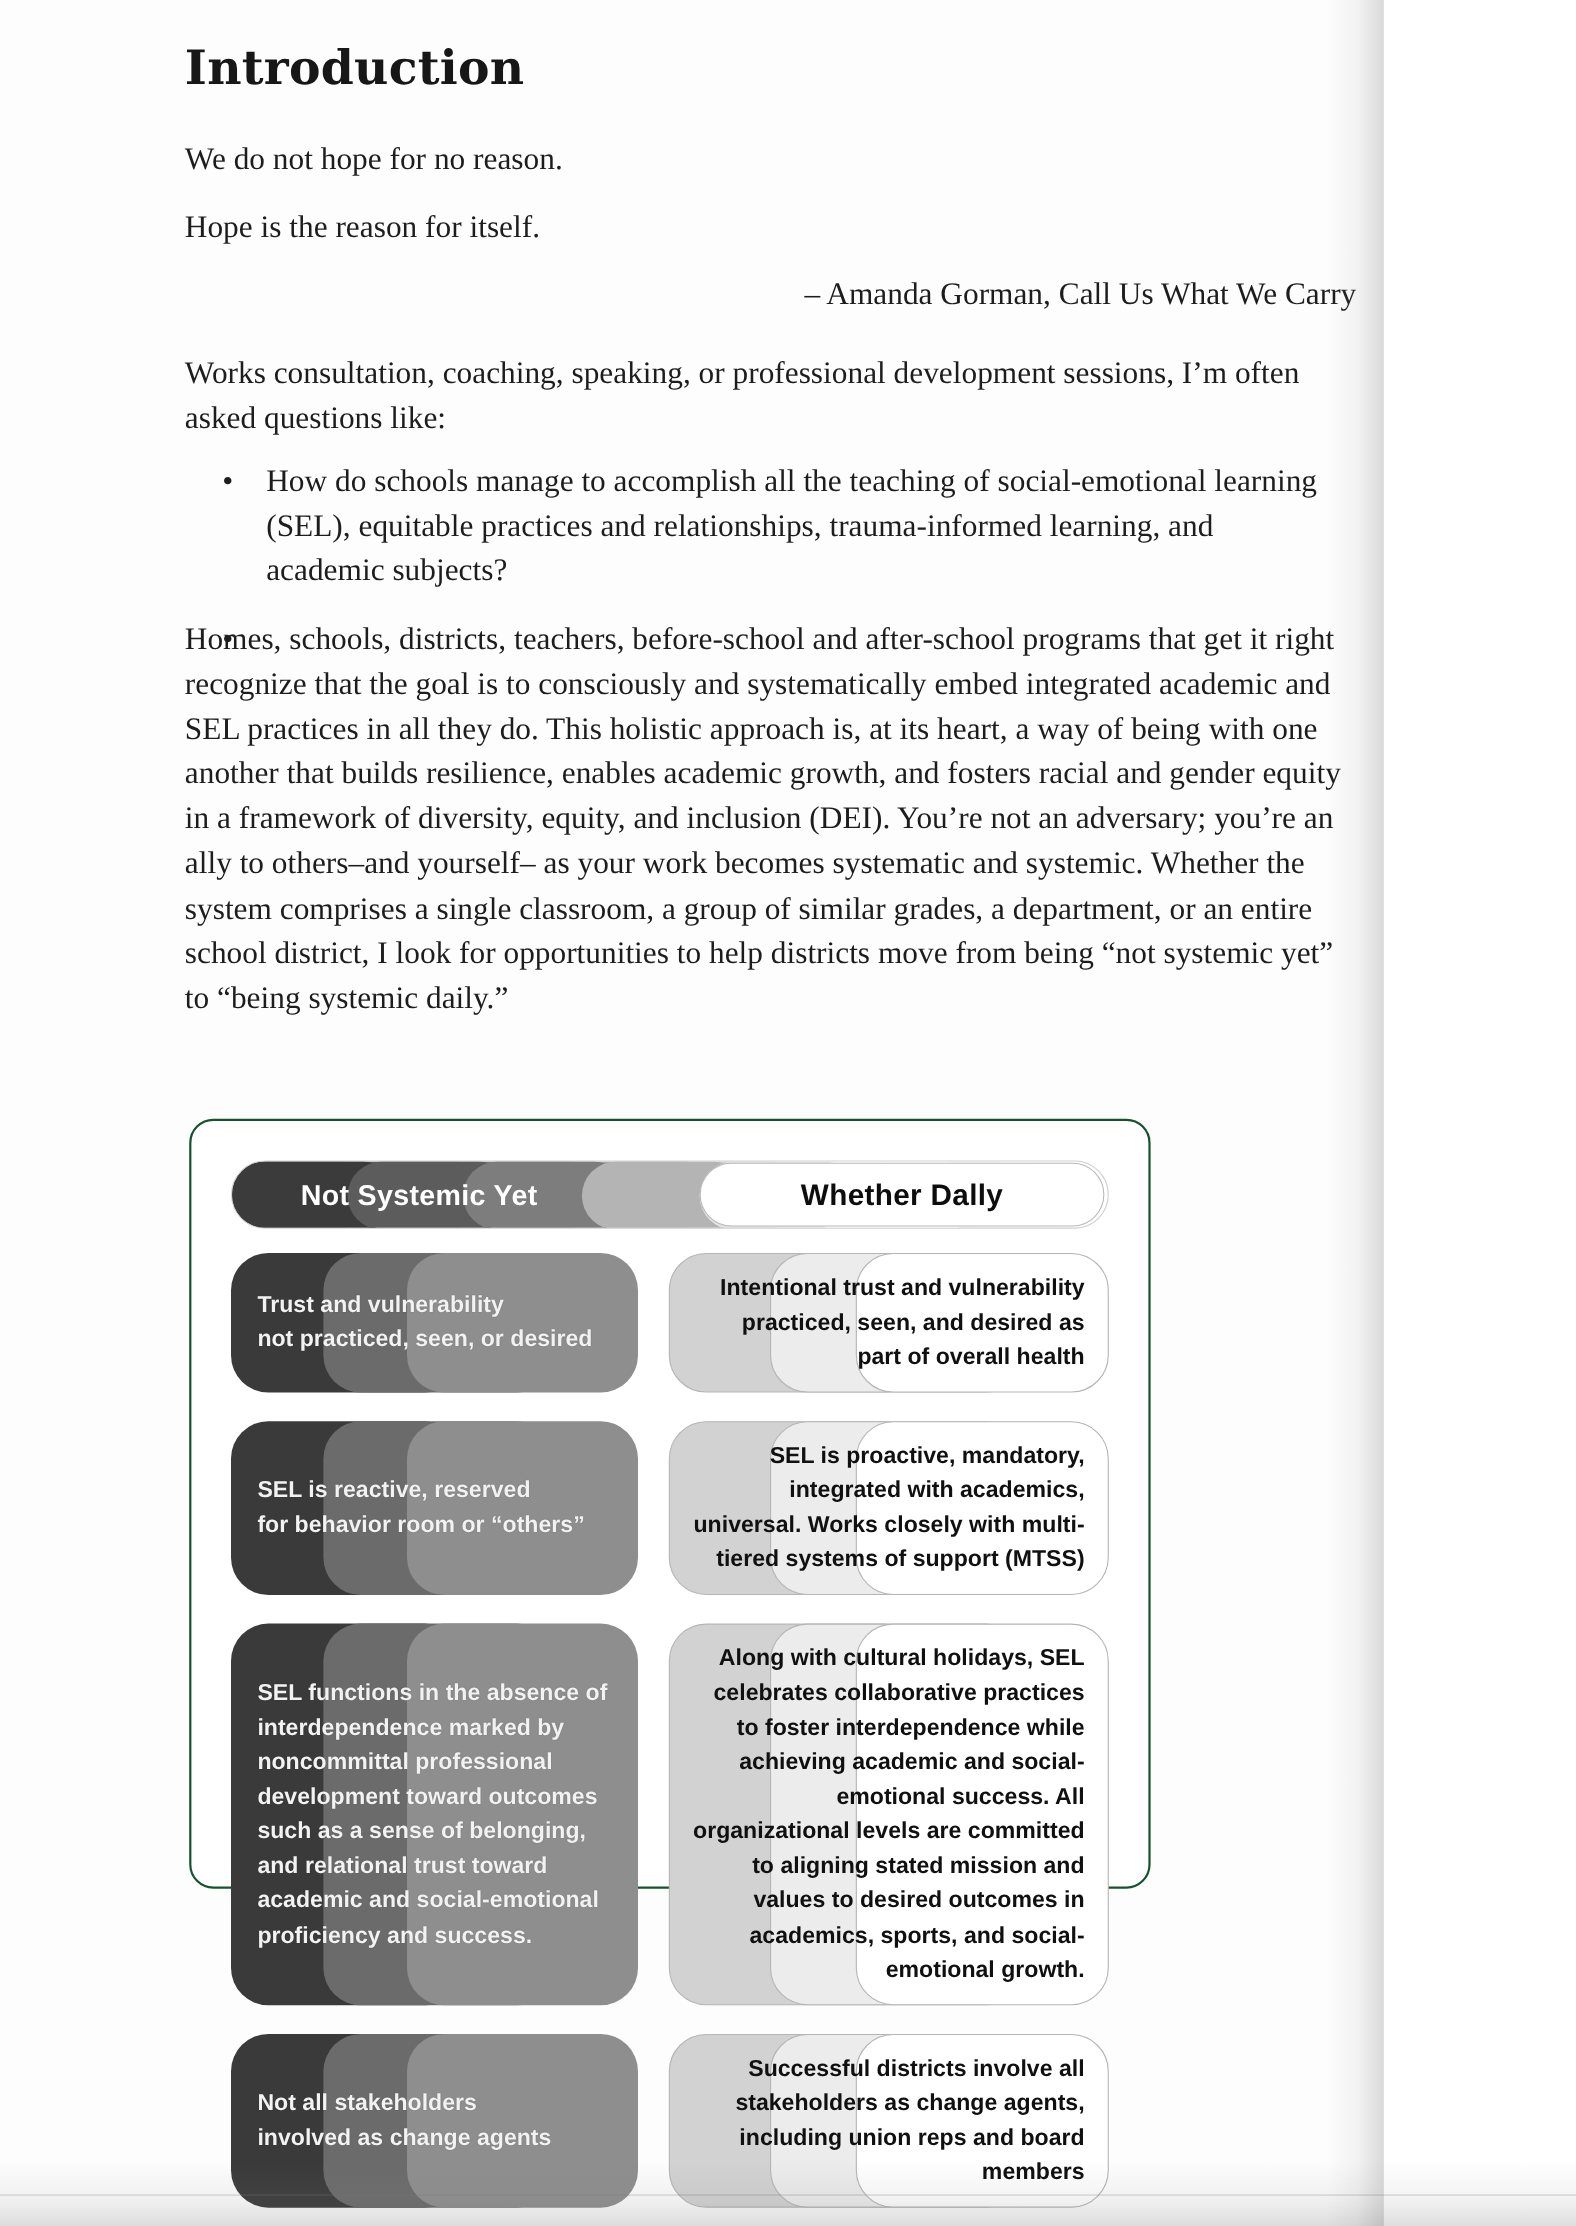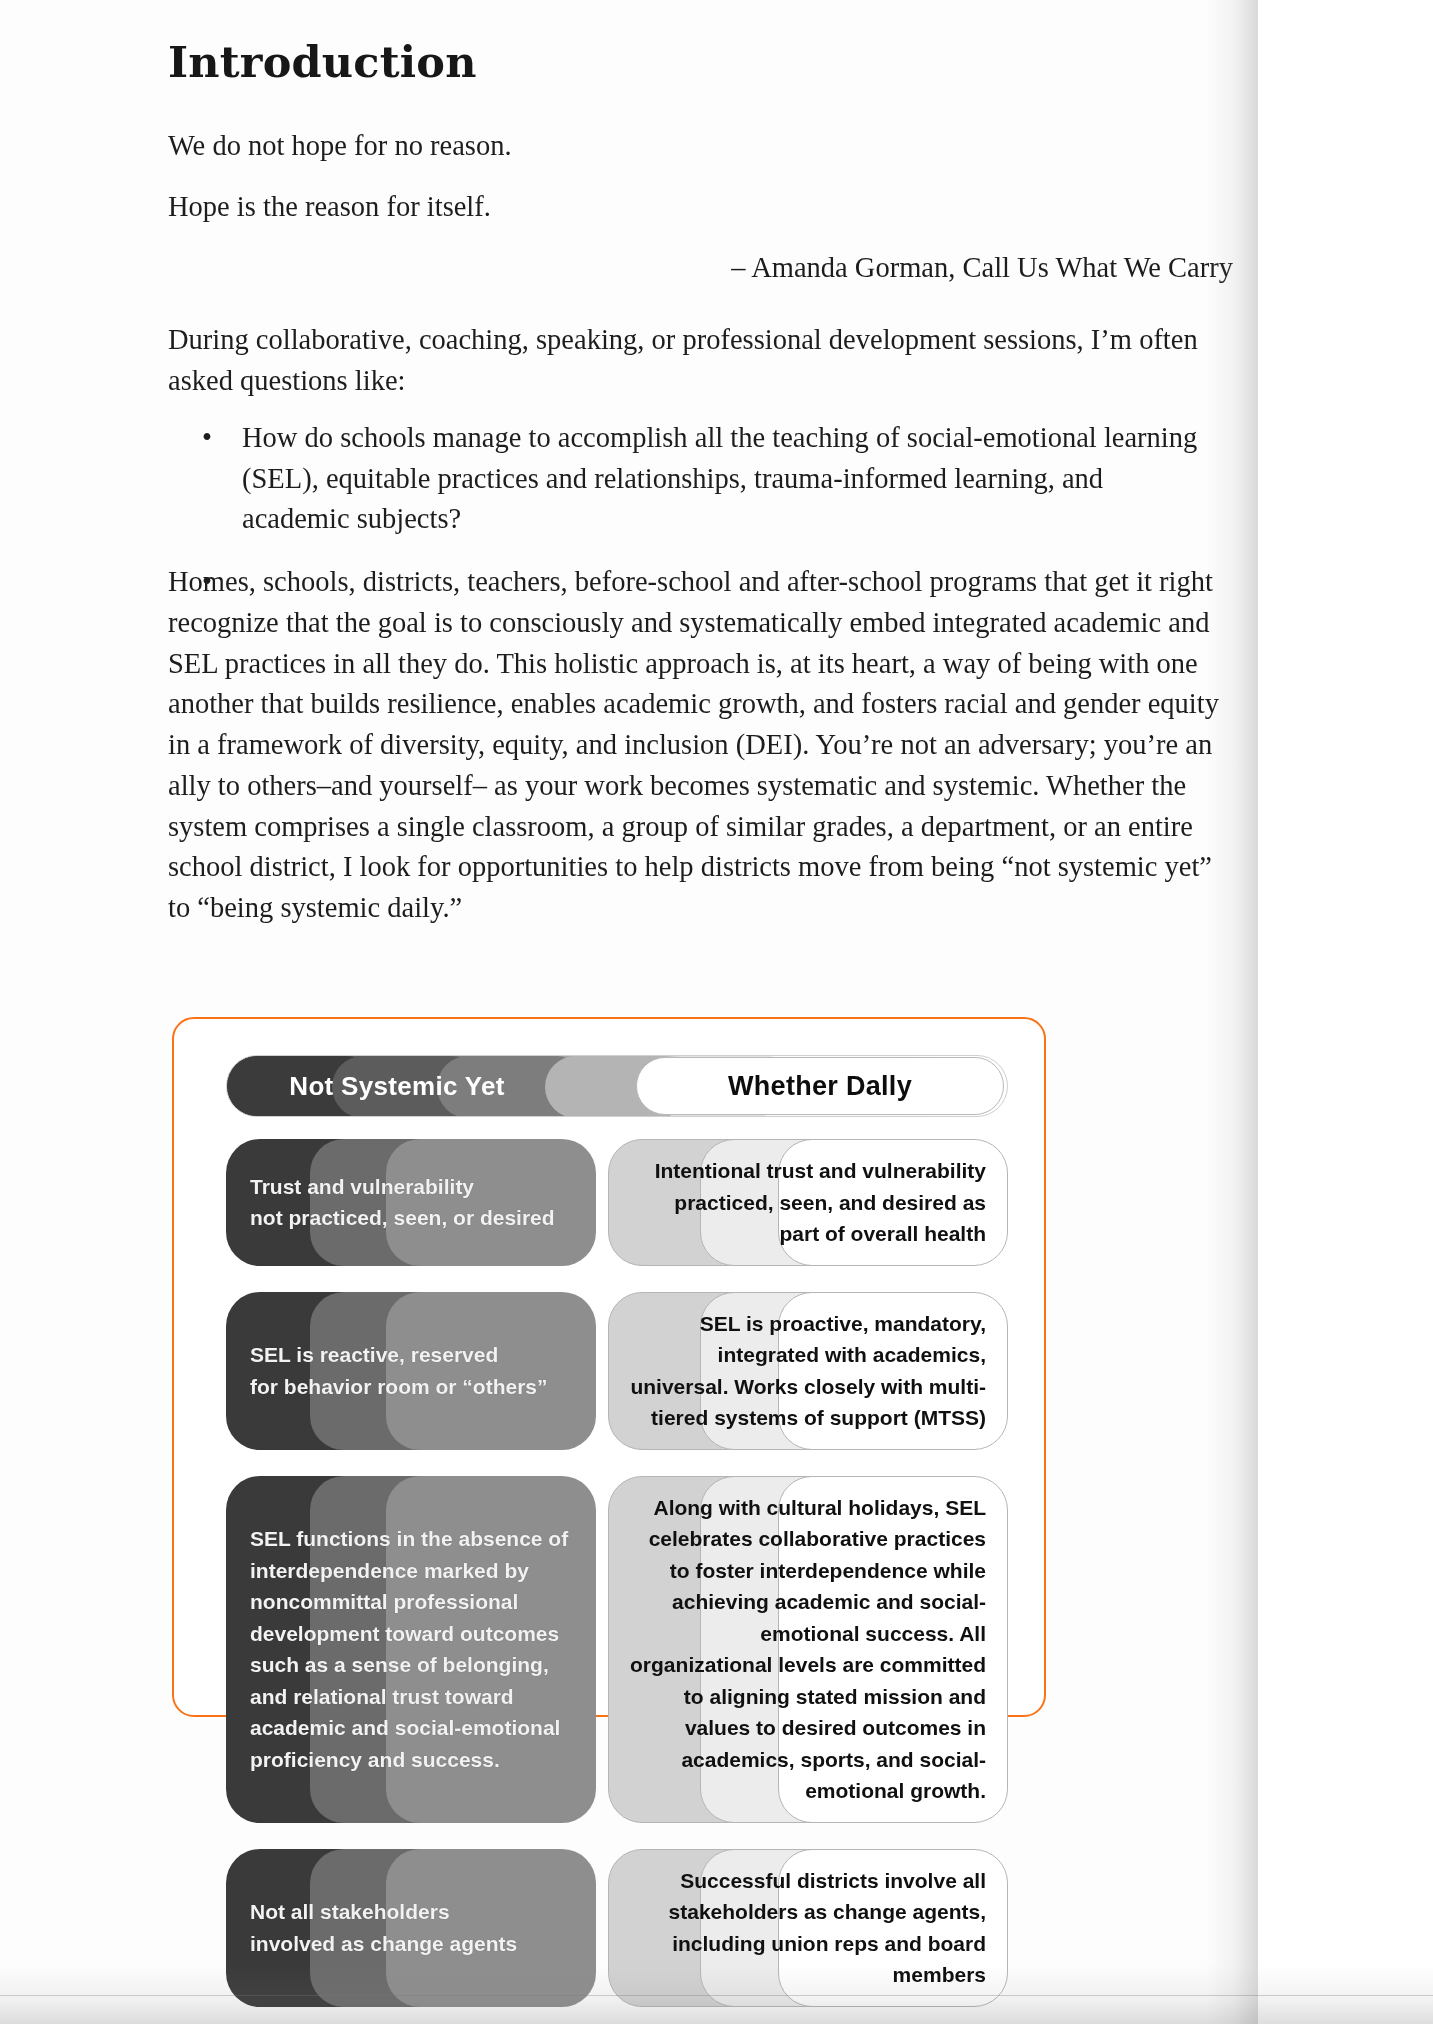--- a/index.html
+++ b/index.html
@@ -114,25 +114,25 @@
     color: #1d1d1d;
   }
 
   
   #diagram {
     position: absolute;
     left: 172px;
     top: 1017px;
     width: 874px;
     height: 700px;
-    border: 2px solid #f97316;
+    border: 2px solid #14532d;
     border-radius: 22px;
     background: #ffffff;
     box-sizing: border-box;
-    padding: 26px 26px 24px 42px;
+    padding: 26px 26px 24px 26px;
   }
 
   
   #diagram-header {
     position: relative;
     height: 62px;
     margin: 10px 10px 22px 10px;
   }
   #toggle-track {
     position: absolute;
@@ -278,21 +278,21 @@
 
   <div id="content">
 
     <h1 id="chapter-title">Introduction</h1>
 
     <p class="epigraph-line">We do not hope for no reason.</p>
     <p class="epigraph-line">Hope is the reason for itself.</p>
 
     <p class="attribution"><span>– Amanda Gorman, </span><span class="book-title">Call Us What We Carry</span></p>
 
-    <p class="body-para">During collaborative, coaching, speaking, or professional development sessions, I’m often asked questions like:</p>
+    <p class="body-para">Works consultation, coaching, speaking, or professional development sessions, I’m often asked questions like:</p>
 
     <ul class="question-list">
       <li>
         <span class="bullet-dot">•</span>
         <span>How do schools manage to accomplish all the teaching of social-emotional learning (SEL), equitable practices and relationships, trauma-informed learning, and academic subjects?</span>
       </li>
       <li>
         <span class="bullet-dot">•</span>
       </li>
     </ul>

